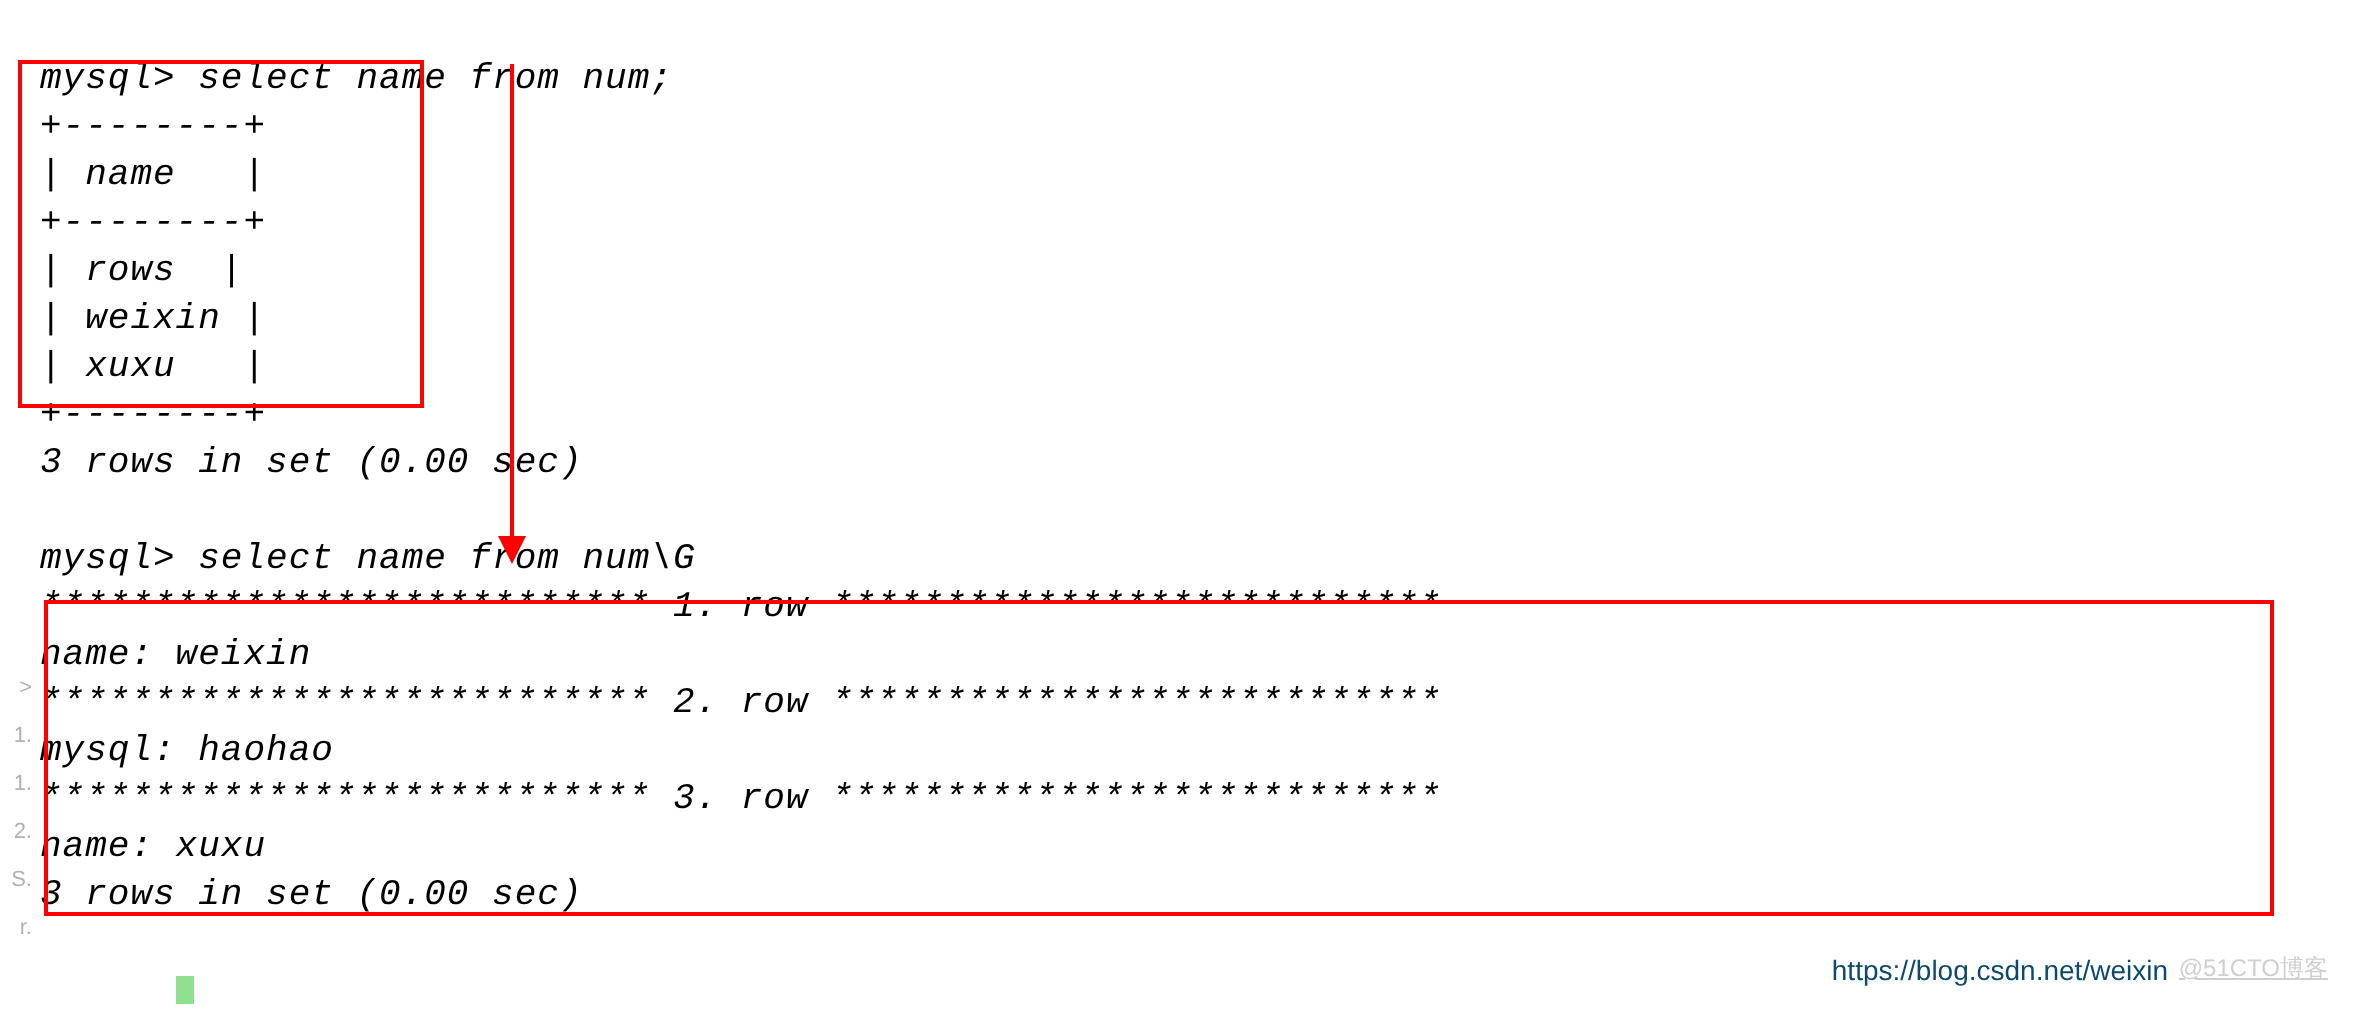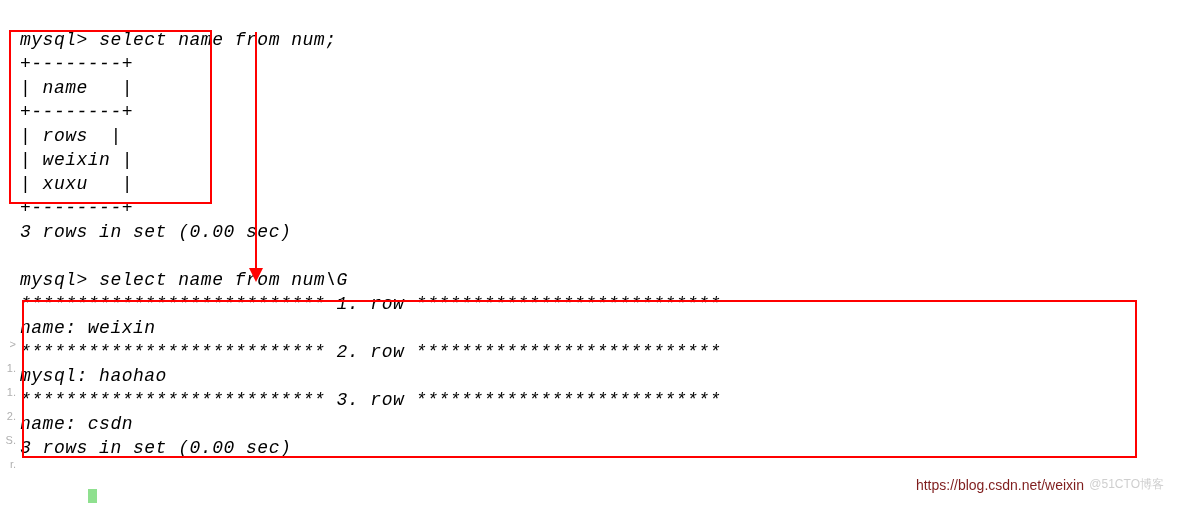--- a/index.html
+++ b/index.html
@@ -45,31 +45,32 @@
       left: 246px;
       top: 32px;
       width: 20px;
       height: 250px;
       pointer-events: none;
     }
     .watermark1 {
       position: absolute;
       right: 100px;
       bottom: 22px;
-      color: #7f1d1d;
+      color: #0c4a6e;
       font-family: Arial, sans-serif;
       font-size: 14px;
     }
     .watermark2 {
       position: absolute;
       right: 20px;
       bottom: 22px;
       color: #cfcfcf;
       font-family: Arial, sans-serif;
       font-size: 12px;
+      text-decoration: underline;
     }
     
     .gutter {
       position: absolute;
       left: 0;
       width: 16px;
       color: #b0b0b0;
       font-family: Arial, sans-serif;
       font-size: 11px;
       text-align: right;
@@ -97,21 +98,21 @@
 <span class="line">| xuxu   |</span>
 <span class="line">+--------+</span>
 <span class="line">3 rows in set (0.00 sec)</span>
 <span class="line"> </span>
 <span class="line"><span>mysql&gt;</span> <span>select name from num\G</span></span>
 <span class="line"><span>***************************</span><span> 1. row </span><span>***************************</span></span>
 <span class="line">name: weixin</span>
 <span class="line"><span>***************************</span><span> 2. row </span><span>***************************</span></span>
 <span class="line">mysql: haohao</span>
 <span class="line"><span>***************************</span><span> 3. row </span><span>***************************</span></span>
-<span class="line">name: csdn</span>
+<span class="line">name: xuxu</span>
 <span class="line">3 rows in set (0.00 sec)</span>
 <span class="line"> </span>
 <span class="line">      <span class="cursor"></span></span>
 </div>
 
 <div class="box1"></div>
 <div class="box2"></div>
 
 <svg class="arrow" viewBox="0 0 20 250">
   <line x1="10" y1="0" x2="10" y2="240" stroke="#ff0000" stroke-width="2"></line>

